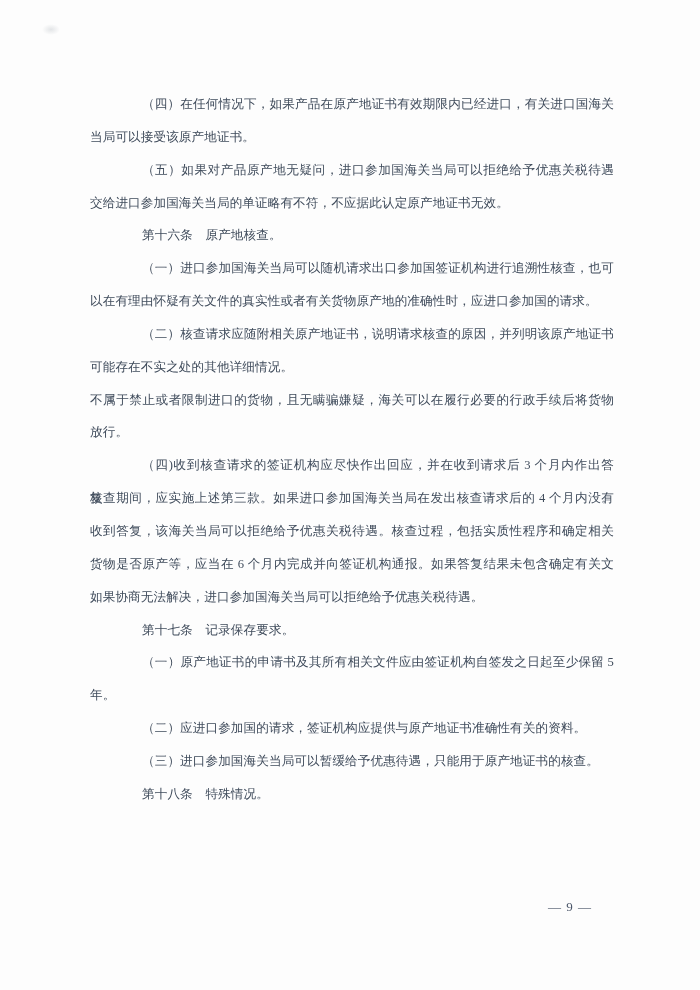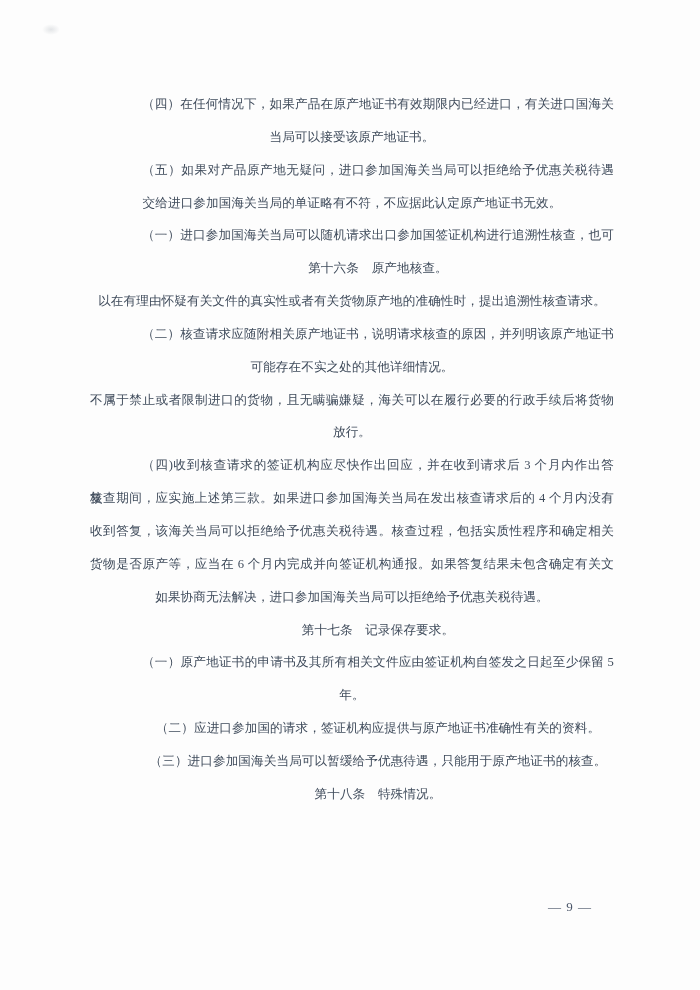--- a/index.html
+++ b/index.html
@@ -21,21 +21,20 @@
     top: 88px;
     width: 524px;
     color: #3f4b5b;
   }
   .line {
     height: 32.85px;
     line-height: 32.85px;
     font-size: 12.6px;
     letter-spacing: 0.1px;
     white-space: normal;
-    text-align: center;
   }
   .line.indent {
     text-indent: 52px;
   }
   .line.justify {
     text-align: justify;
     text-align-last: justify;
   }
   .page-number {
     position: absolute;
@@ -72,23 +71,23 @@
 <body>
 
 <div class="page">
   <div class="smudge smudge-1"></div>
   <div class="smudge smudge-2"></div>
   <div class="doc-body" id="doc-body">
       <div class="line indent justify">（四）在任何情况下，如果产品在原产地证书有效期限内已经进口，有关进口国海关</div>
       <div class="line">当局可以接受该原产地证书。</div>
       <div class="line indent justify">（五）如果对产品原产地无疑问，进口参加国海关当局可以拒绝给予优惠关税待遇</div>
       <div class="line">交给进口参加国海关当局的单证略有不符，不应据此认定原产地证书无效。</div>
+      <div class="line indent">第十六条　原产地核查。</div>
       <div class="line indent justify">（一）进口参加国海关当局可以随机请求出口参加国签证机构进行追溯性核查，也可</div>
-      <div class="line indent">第十六条　原产地核查。</div>
-      <div class="line">以在有理由怀疑有关文件的真实性或者有关货物原产地的准确性时，提出追溯性核查请求。</div>
+      <div class="line">以在有理由怀疑有关文件的真实性或者有关货物原产地的准确性时，应进口参加国的请求。</div>
       <div class="line indent justify">（二）核查请求应随附相关原产地证书，说明请求核查的原因，并列明该原产地证书</div>
       <div class="line">可能存在不实之处的其他详细情况。</div>
       <div class="line justify">不属于禁止或者限制进口的货物，且无瞒骗嫌疑，海关可以在履行必要的行政手续后将货物</div>
       <div class="line">放行。</div>
       <div class="line indent justify">（四)收到核查请求的签证机构应尽快作出回应，并在收到请求后 3 个月内作出答复。</div>
       <div class="line justify">核查期间，应实施上述第三款。如果进口参加国海关当局在发出核查请求后的 4 个月内没有</div>
       <div class="line justify">收到答复，该海关当局可以拒绝给予优惠关税待遇。核查过程，包括实质性程序和确定相关</div>
       <div class="line justify">货物是否原产等，应当在 6 个月内完成并向签证机构通报。如果答复结果未包含确定有关文</div>
       <div class="line">如果协商无法解决，进口参加国海关当局可以拒绝给予优惠关税待遇。</div>
       <div class="line indent">第十七条　记录保存要求。</div>

